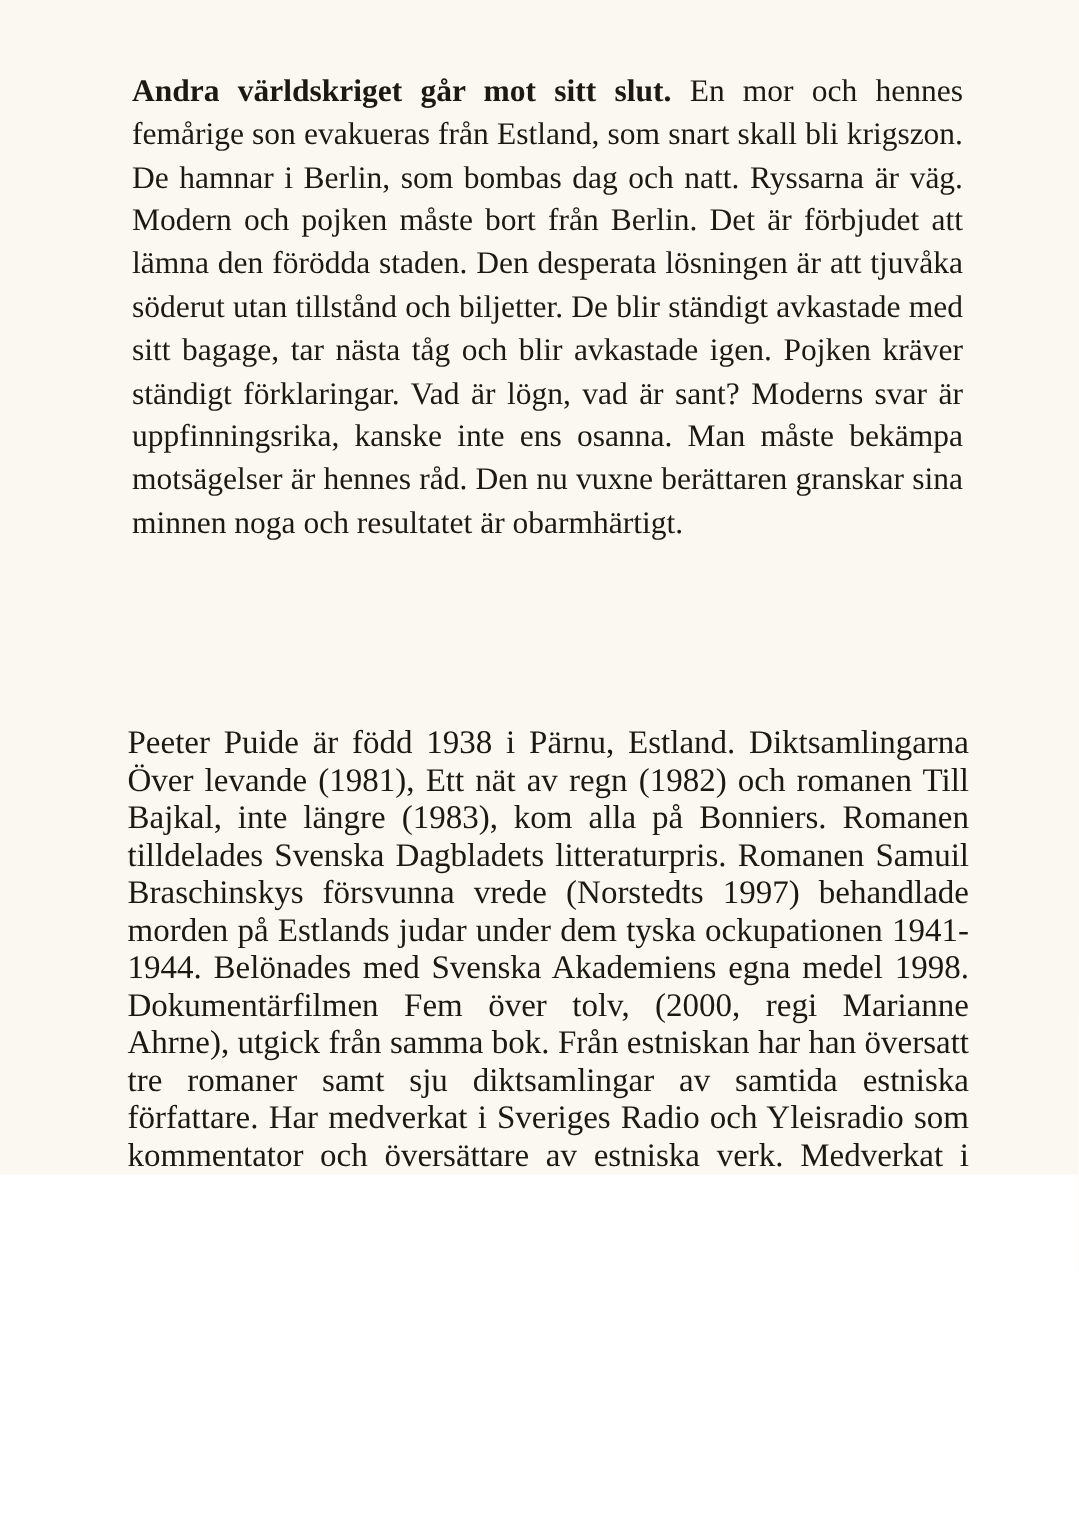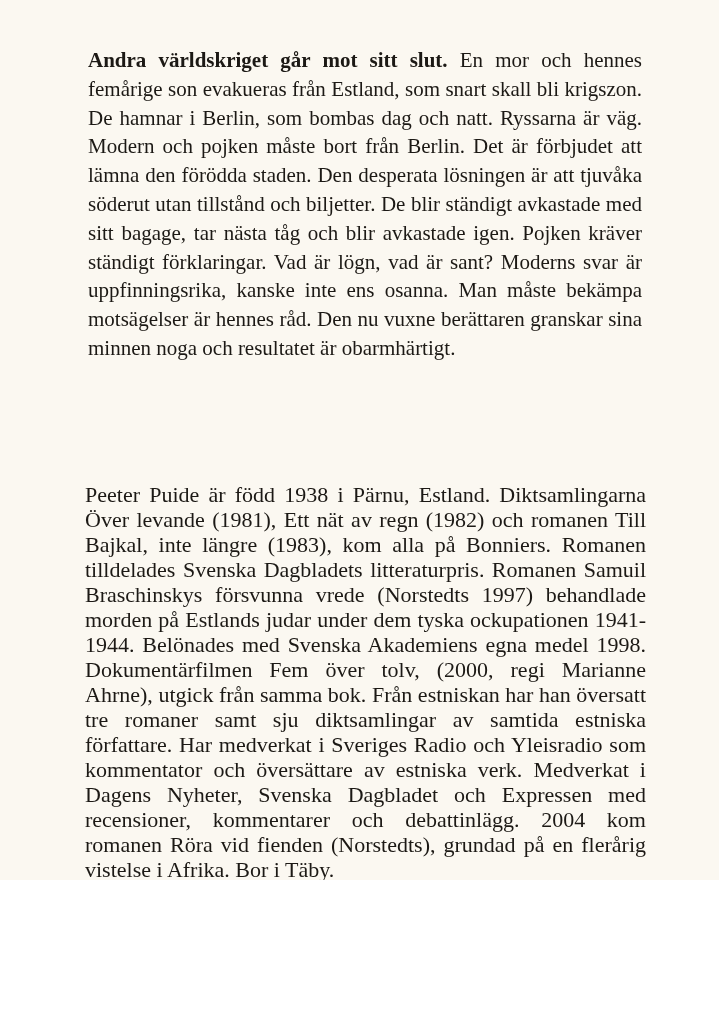--- a/index.html
+++ b/index.html
@@ -1,19 +1,19 @@
 <!DOCTYPE html>
 <html><head>
 <meta charset="utf-8">
 <style>
   html, body { margin: 0; padding: 0; }
   .page {
     position: relative;
     width: 719px;
-    height: 880px;
+    height: 783px;
     background: #fbf8f1;
     color: #1c1915;
     font-family: "Liberation Serif", serif;
     overflow: hidden;
   }
   .synopsis {
     position: absolute;
     left: 88px;
     top: 46px;
     width: 554px;

